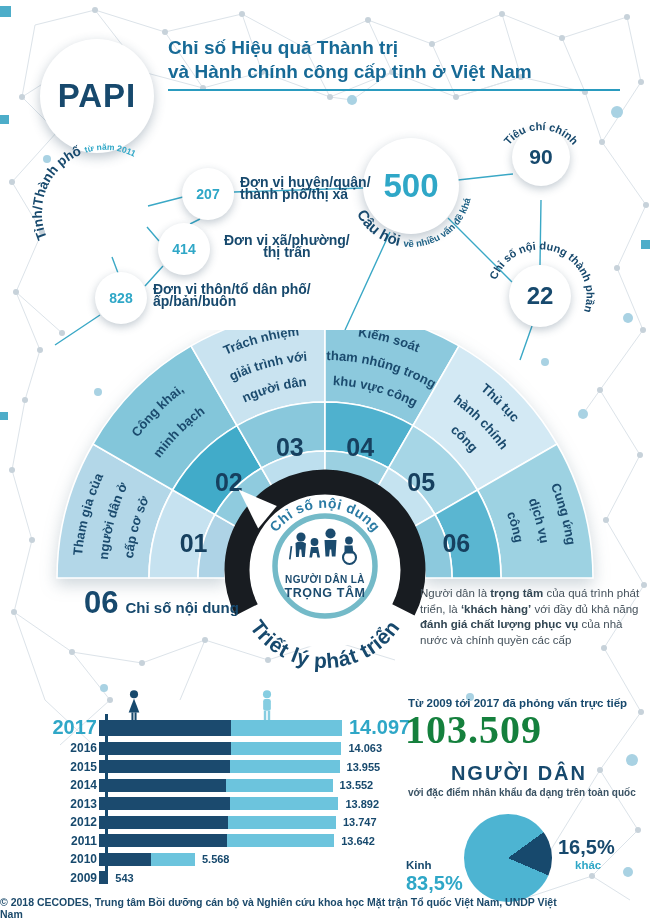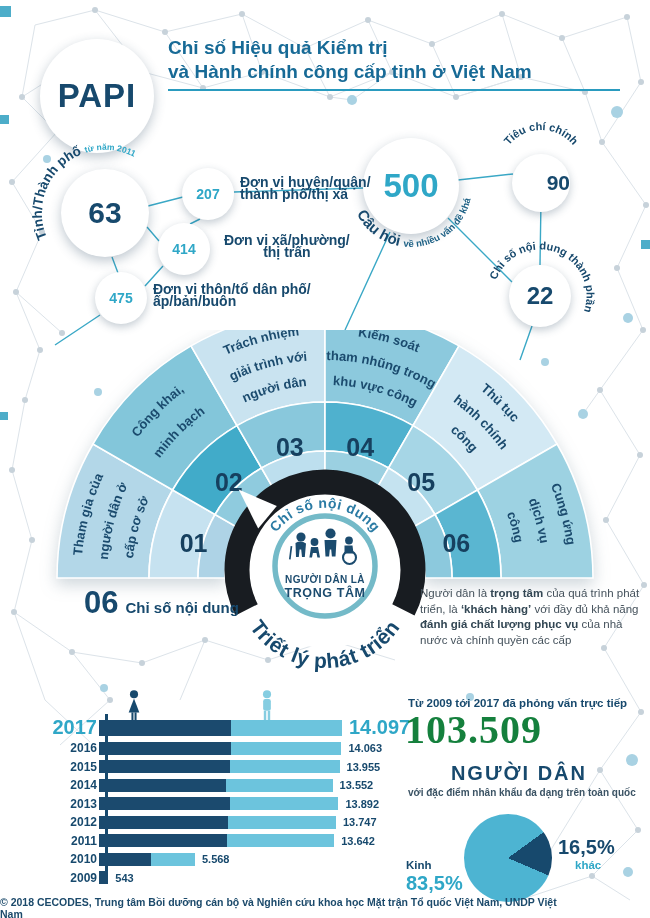--- a/index.html
+++ b/index.html
@@ -157,41 +157,38 @@
       <path d="M148,206 183,197 M147,227 159,241 M112,257 118,273 M200,219 190,224 M163,266 145,286"></path>
       <path d="M100,315 55,345 M234,192 364,188 M458,180 513,174 M448,218 512,282 M541,200 540,265"></path>
       <path d="M390,232 345,330 M532,326 520,360"></path>
     </g>
   </svg>
 
   <div class="circle" style="left:40px;top:39px;width:114px;height:114px;">
     <span class="papi-text">PAPI</span>
   </div>
   <div class="abs title">
-    <div>Chỉ số Hiệu quả Kiểm trị</div>
+    <div>Chỉ số Hiệu quả Thành trị</div>
     <div>và Hành chính công cấp tỉnh ở Việt Nam</div>
   </div>
   <div class="abs title-rule"></div>
 
-  <div class="circle" style="left:61px;top:169px;width:88px;height:88px;">
-    <span class="n63 navy">63</span>
-  </div>
   <div class="circle small" style="left:182px;top:168px;width:52px;height:52px;">
     <span class="nmid">207</span>
   </div>
   <div class="circle small" style="left:158px;top:223px;width:52px;height:52px;">
     <span class="nmid">414</span>
   </div>
   <div class="circle small" style="left:95px;top:272px;width:52px;height:52px;">
-    <span class="nmid">475</span>
+    <span class="nmid">828</span>
   </div>
   <div class="circle" style="left:363px;top:138px;width:96px;height:96px;">
     <span class="n500">500</span>
   </div>
-  <div class="circle small" style="left:512px;top:154px;width:58px;height:58px;justify-content:flex-end;">
+  <div class="circle small" style="left:512px;top:128px;width:58px;height:58px;">
     <span class="n90 navy">90</span>
   </div>
   <div class="circle small" style="left:509px;top:265px;width:62px;height:62px;">
     <span class="n22 navy">22</span>
   </div>
 
   <svg style="left:15px;top:125px;" width="190" height="180" viewBox="0 0 190 180">
     <defs>
         <path id="arc63" d="M34.9,118.5 A63,63 0 1 1 149.2,66.5" fill="none"></path>
       </defs>

